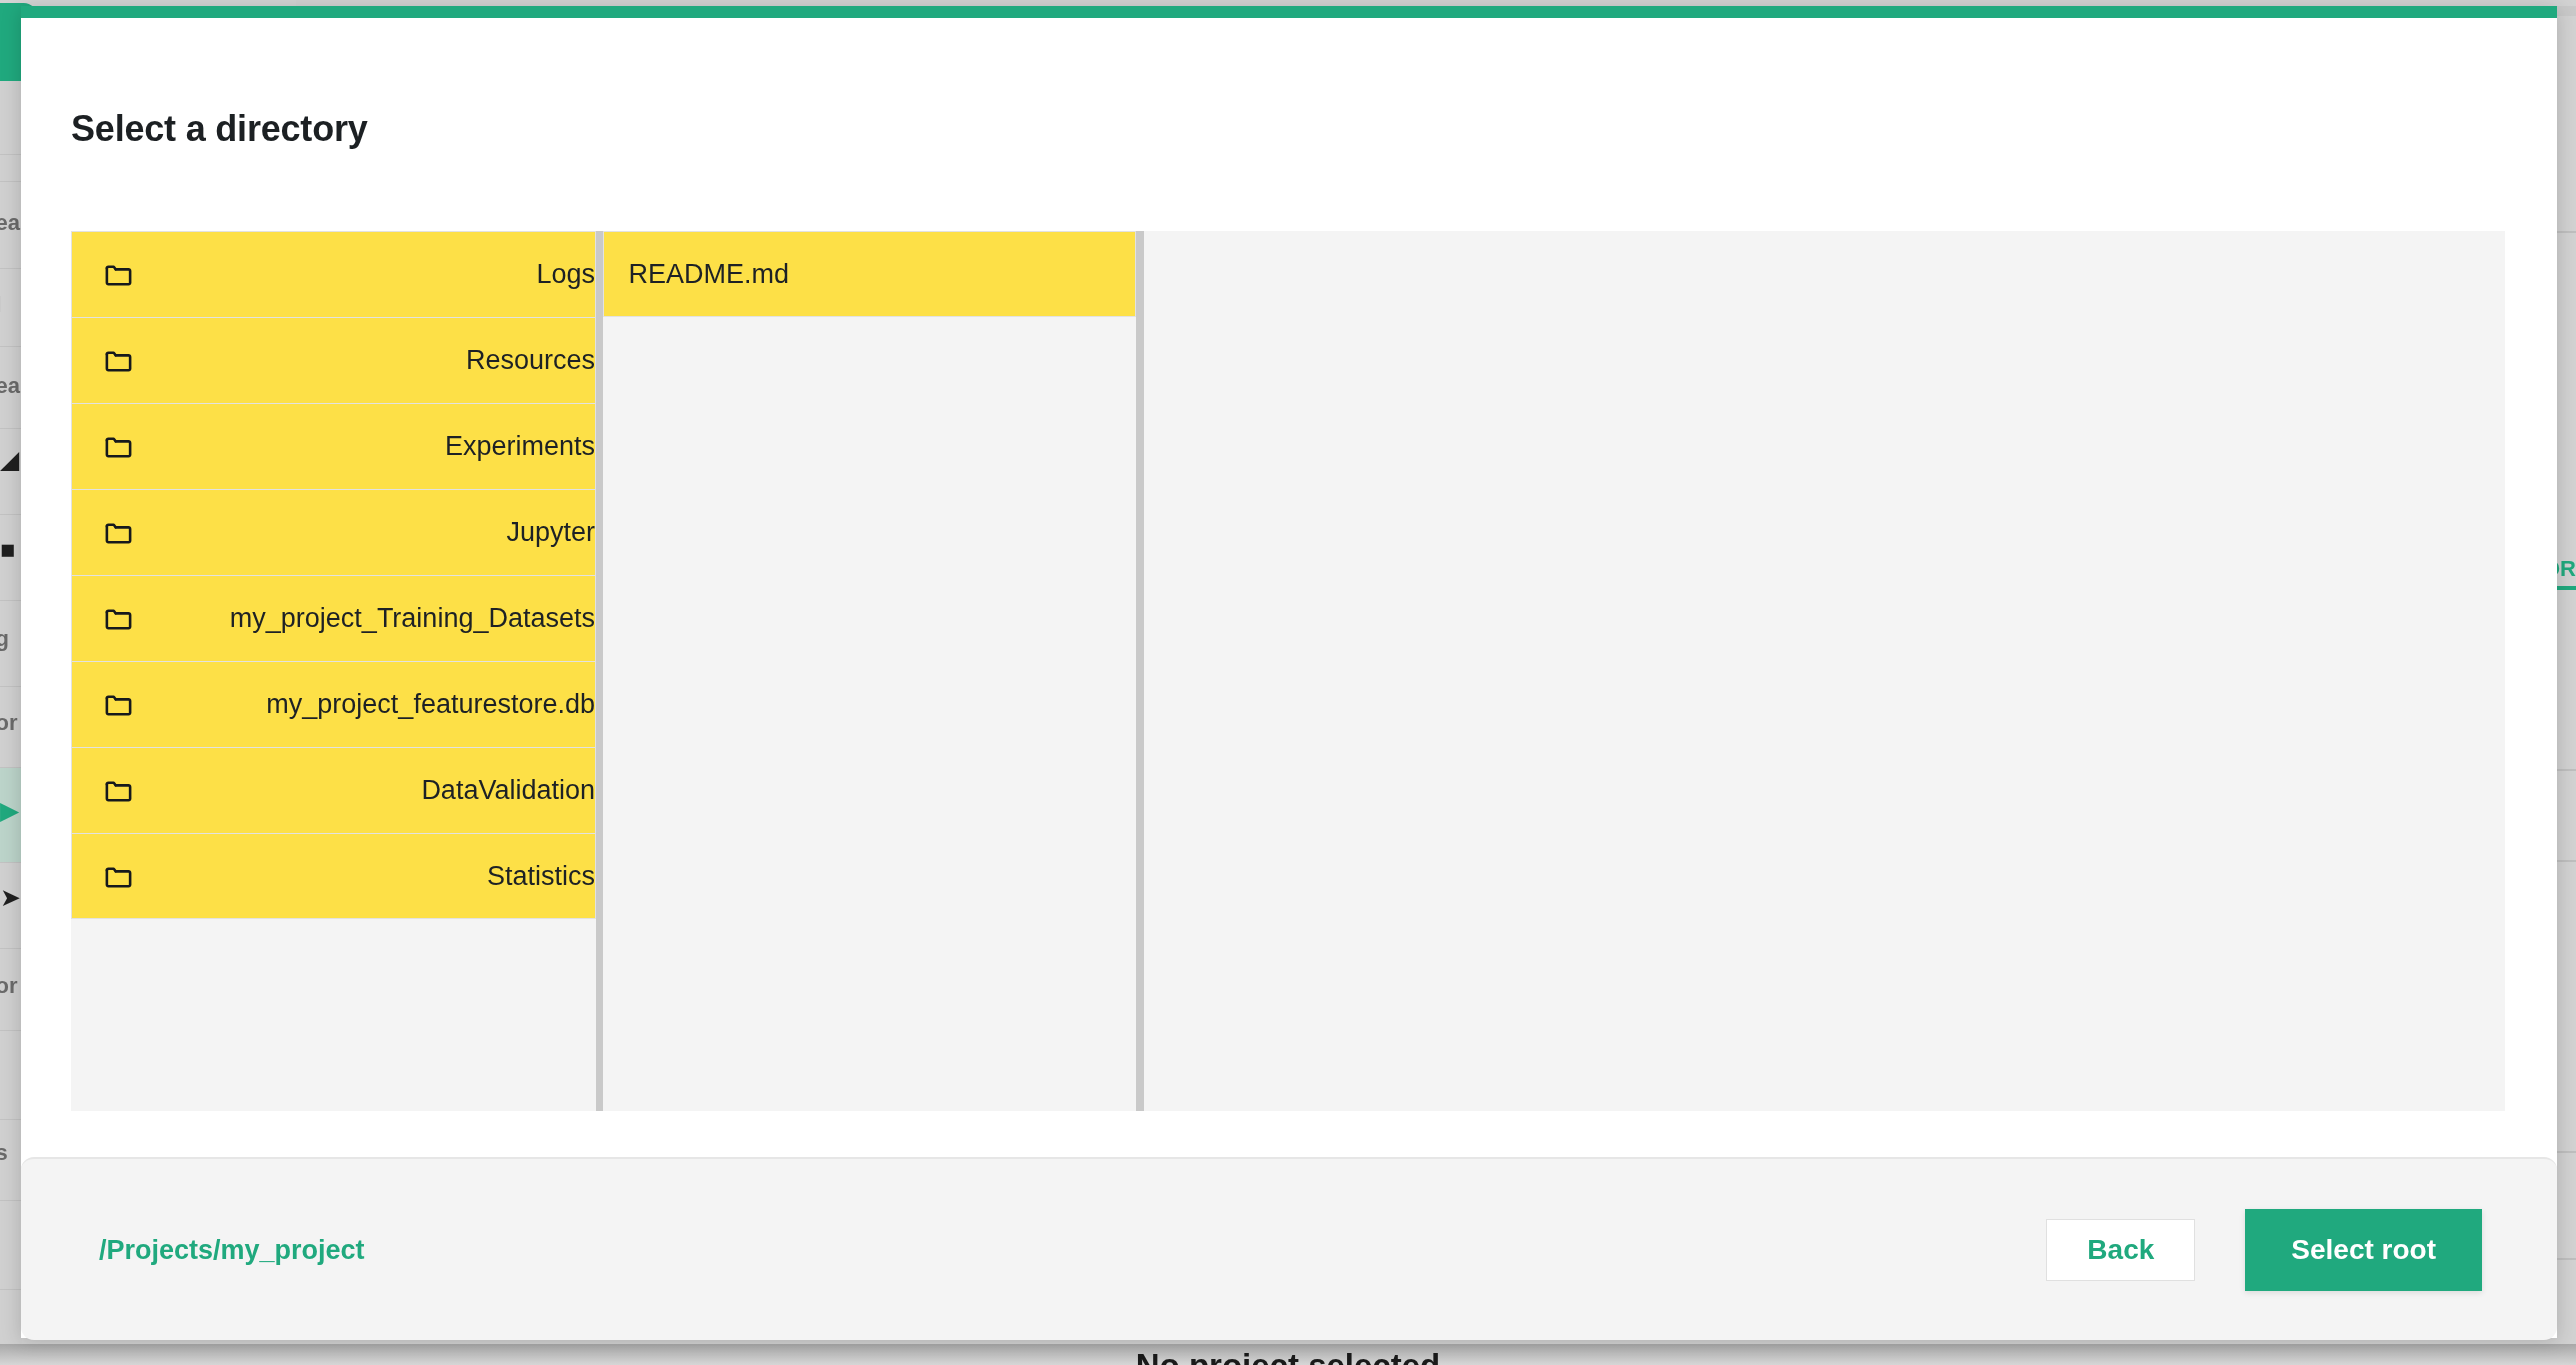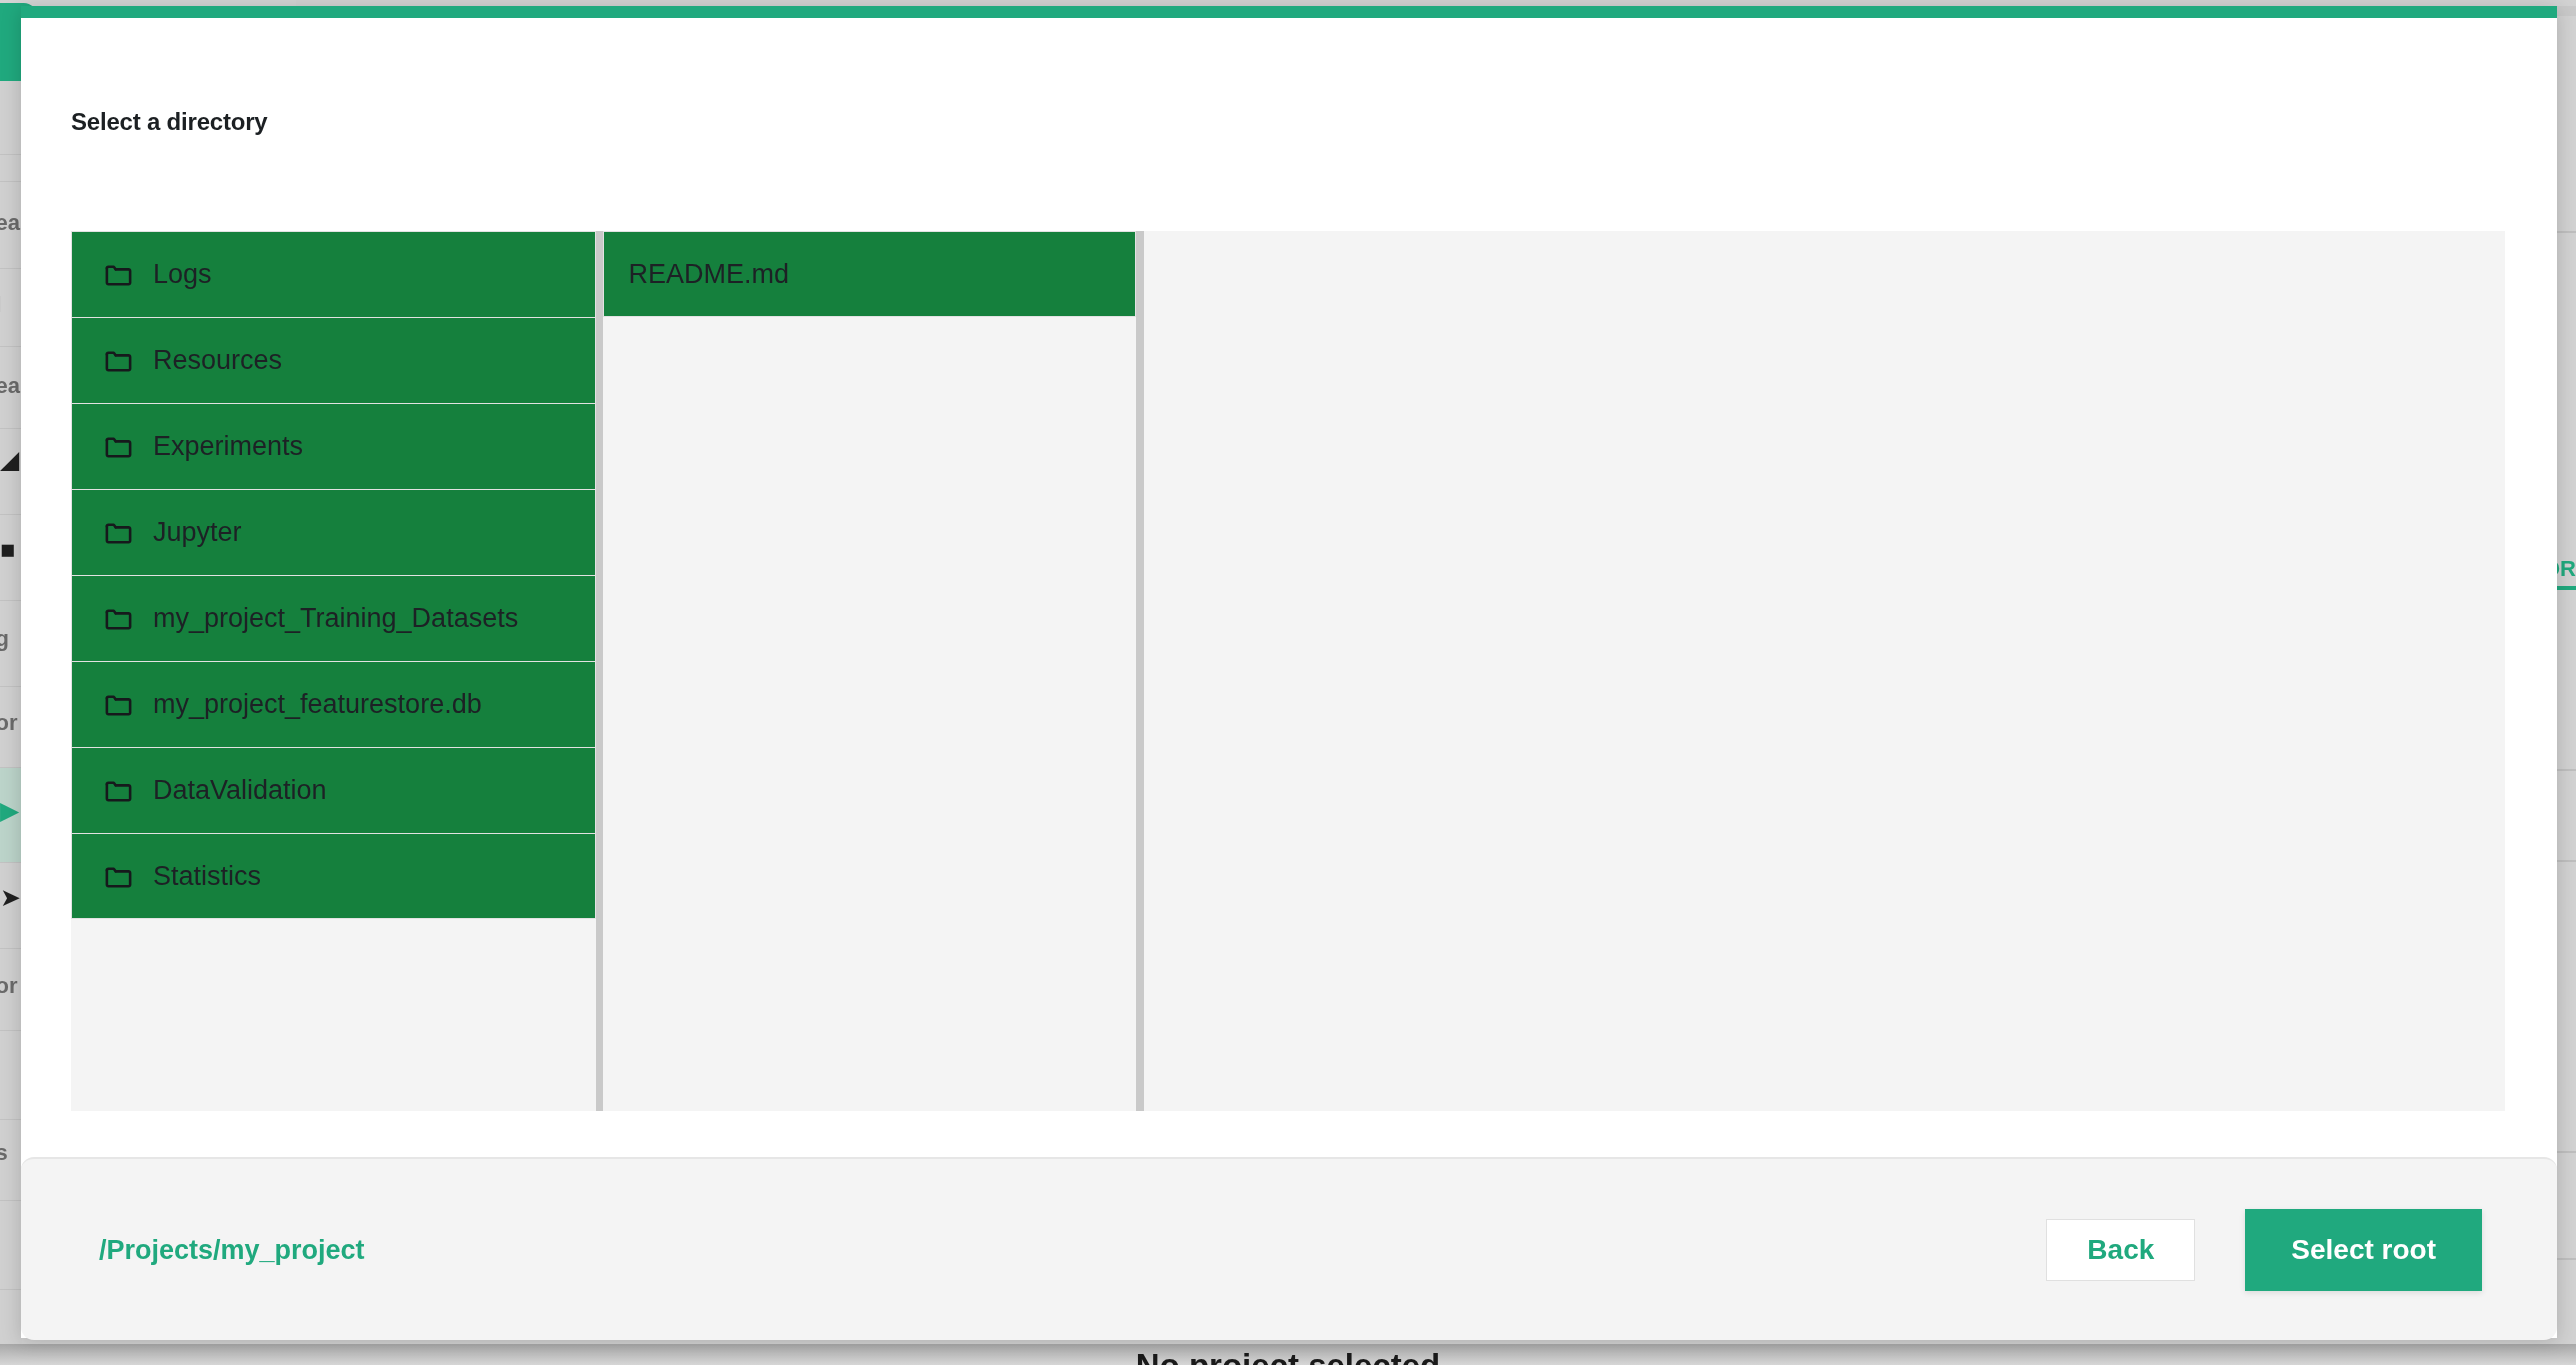--- a/index.html
+++ b/index.html
@@ -139,21 +139,21 @@
   .modal-body {
     position: relative;
     height: 1139px;
     background: #ffffff;
   }
 
   .modal-title {
     position: absolute;
     left: 50px;
     top: 90px;
-    font-size: 24px;
+    font-size: 36px;
     font-weight: 700;
     color: #1c2023;
     letter-spacing: -0.2px;
     white-space: nowrap;
   }
 
   
   .browser {
     position: absolute;
     left: 50px;
@@ -173,28 +173,29 @@
     width: 7.4px;
     background: #c9c9c9;
     flex: 0 0 auto;
   }
   .col-2 { width: 533px; }
   .col-3 { flex: 1 1 auto; }
 
   .fs-item {
     position: relative;
     height: 86px;
-    background: #15803d;
+    background: #fde047;
     border: 1.5px solid #e2e2e2;
     border-bottom: none;
     box-sizing: border-box;
     display: flex;
     align-items: center;
     padding-left: 31px;
     cursor: pointer;
+    justify-content: space-between;
   }
   .fs-item:last-of-type { border-bottom: 1.5px solid #e2e2e2; }
   .fs-item .fs-label {
     font-size: 27px;
     color: #1d2125;
     white-space: nowrap;
   }
   .folder-icon {
     width: 31px;
     height: 31px;

